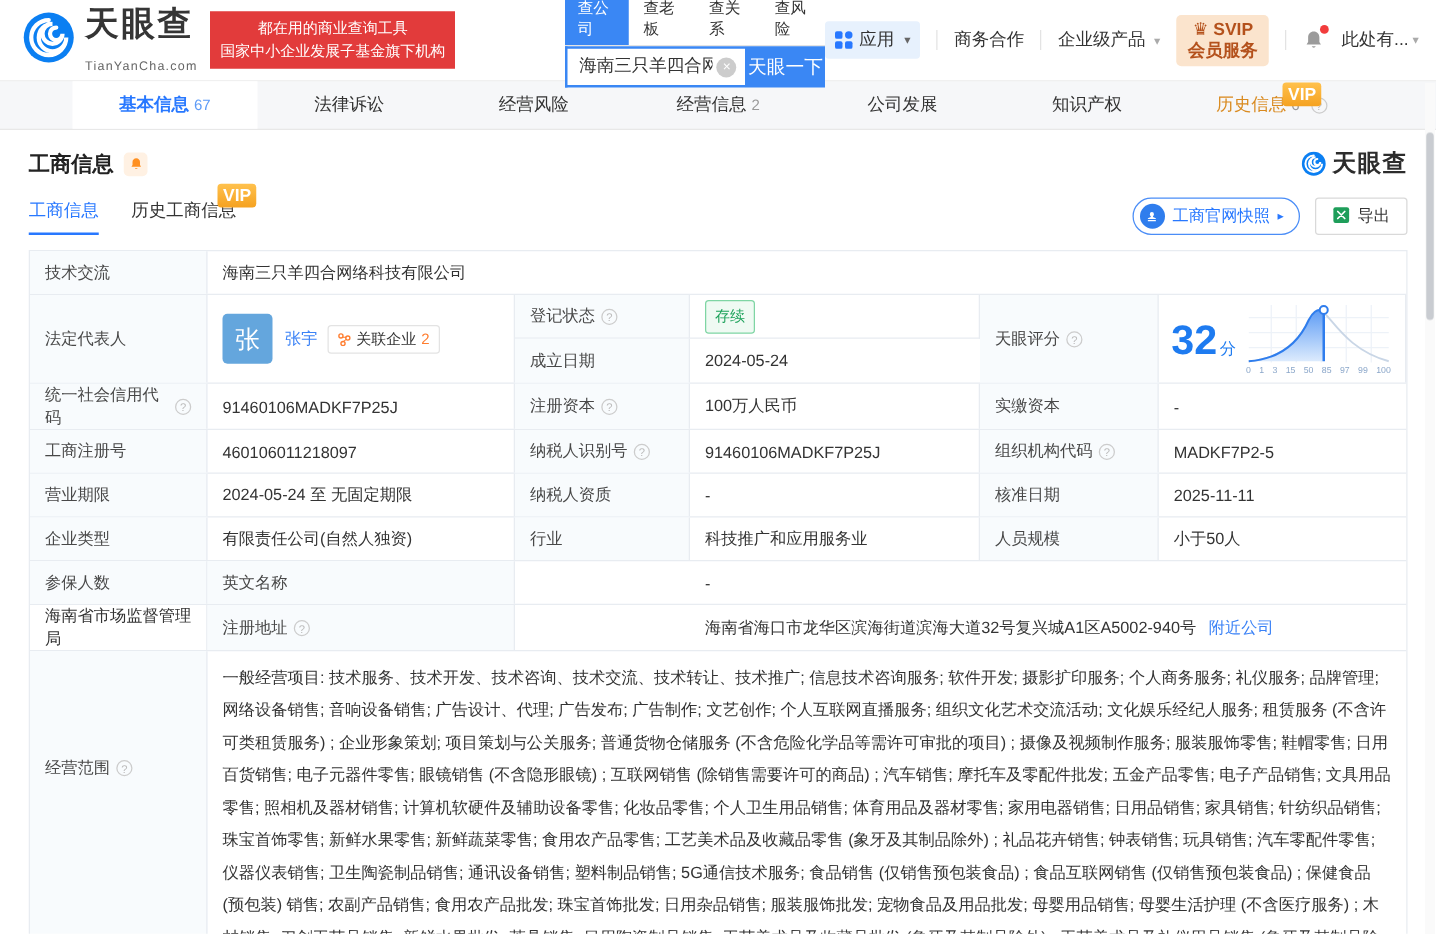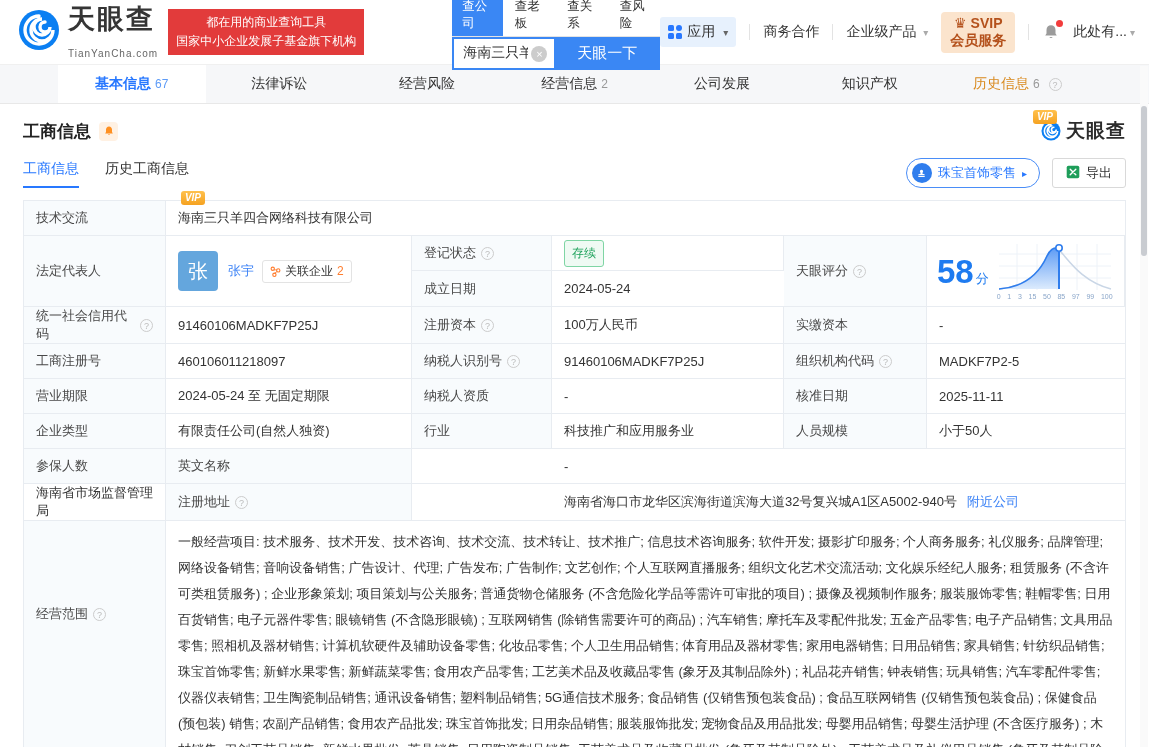--- a/index.html
+++ b/index.html
@@ -18,21 +18,21 @@
   .stabs { display:flex; align-items:flex-end; gap:2px; border-bottom:1px solid #e3e3e3; }
   .stab { font-size:12.5px; color:#333; padding:3px 10px 4px; cursor:pointer; }
   .stab.active { background:#3a87f4; color:#fff; }
   .sbox { display:flex; margin-top:0; }
   .sinput-wrap { position:relative; flex:1; }
   .sinput { width:100%; height:33px; border:2px solid #3a87f4; border-right:none; outline:none;
     font-size:14px; padding:0 26px 0 9px; color:#333; font-family:inherit; }
   .sclear { position:absolute; right:7px; top:9px; width:16px; height:16px; border-radius:50%;
     background:#ccc; color:#fff; font-size:11px; line-height:16px; text-align:center; cursor:pointer; }
   .sclear::after { content:"×"; }
-  .sbtn { width:106px; height:33px; background:#3a87f4; color:#fff; border:none; font-size:15px;
+  .sbtn { width:64px; height:33px; background:#3a87f4; color:#fff; border:none; font-size:15px;
     cursor:pointer; font-family:inherit; }
   .hnav { margin-left:auto; display:flex; align-items:center; gap:13px; font-size:14px; color:#333; white-space:nowrap; }
   .apps-chip { display:flex; align-items:center; gap:5px; background:#e7f1fd; border-radius:3px; padding:6px 8px; cursor:pointer; }
   .grid-ic { width:14px; height:14px; display:grid; grid-template-columns:6px 6px; grid-template-rows:6px 6px; gap:2px; }
   .grid-ic i { background:#2878ff; border-radius:1.5px; }
   .grid-ic i:nth-child(2){ border-radius:50%; }
   .caret::after { content:"▾"; font-size:10px; color:#666; margin-left:3px; }
   .caret-g::after { content:"▾"; font-size:10px; color:#aaa; margin-left:3px; }
   .hdiv { width:1px; height:16px; background:#e3e3e3; }
   .svip { background:#fbe4cd; border-radius:4px; padding:3px 9px; line-height:1.25; text-align:center; cursor:pointer; }
@@ -41,22 +41,22 @@
   .bell-dot { position:absolute; top:-3px; right:-3px; width:7px; height:7px; border-radius:50%; background:#f23c3c; }
   .hmore { display:flex; align-items:center; cursor:pointer; }
 
   
   .ntabs { height:40px; display:flex; background:#f6f7f9; border-bottom:1px solid #e8e8e8; border-top:1px solid #f0f0f0; padding:0 58px 0 58px; }
   .ntab { flex:1; display:flex; align-items:center; justify-content:center; gap:4px; font-size:14px; color:#333; cursor:pointer; position:relative; }
   .ntab .cnt { font-size:12px; color:#999; }
   .ntab.active { background:#fff; color:#2878ff; font-weight:bold; }
   .ntab.active .cnt { color:#5d9bf7; font-weight:normal; }
   .ntab.orange { color:#d98a1f; }
-  .vip-tag { background:linear-gradient(180deg,#ffc14d,#f5a221); color:#fff; font-size:10px; font-weight:bold;
-    font-style:italic; border-radius:3px; padding:1px 4px; line-height:1.2;margin-top:44px; }
+  .vip-tag { background:linear-gradient(180deg,#ffc14d,#f5a221); color:#fff; font-size:14px; font-weight:bold;
+    border-radius:3px; padding:1px 4px; line-height:1.2; }
   .ntab .vip-tag { position:absolute; top:1px; right:34px; }
 
   
   .help { display:inline-block; width:13px; height:13px; border-radius:50%; border:1px solid #ccc;
     color:#bbb; font-size:9px; line-height:12px; text-align:center; margin-left:5px; vertical-align:1px; cursor:pointer; flex:none; }
   .help::after { content:"?"; }
 
   
   .content { padding:14px 23px 0; }
   .sec-head { display:flex; align-items:center; }
@@ -242,21 +242,21 @@
       </span>
     </div>
     <div class="actions">
       <button class="btn-snap">
         <span class="stamp-circ">
           <svg width="11" height="11" viewBox="0 0 20 20">
               <path d="M10 3a3 3 0 0 0-3 3c0 1.4.9 2.4 1.4 3.2.3.5-.1 1-.6 1.2L5 11.5c-.7.3-1 .8-1 1.5h12c0-.7-.3-1.2-1-1.5l-2.8-1.1c-.5-.2-.9-.7-.6-1.2.5-.8 1.4-1.8 1.4-3.2a3 3 0 0 0-3-3z" fill="#fff"></path>
               <rect x="4" y="14.5" width="12" height="2" rx="1" fill="#fff"></rect>
             </svg>
         </span>
-        <span>珠宝首饰零售</span>
+        <span>工商官网快照</span>
       </button>
       <button class="btn-exp">
         <span>
           <svg width="14" height="14" viewBox="0 0 20 20">
               <rect x="1" y="1" width="18" height="18" rx="2.5" fill="#1e9e5a"></rect>
               <path d="M6 6l8 8M14 6l-8 8" stroke="#fff" stroke-width="2" stroke-linecap="round"></path>
             </svg>
         </span>
         <span>导出</span>
       </button>
@@ -291,21 +291,21 @@
           <span class="help"></span>
       </div>
       <div class="cell val bline">
         <span class="status-badge">存续</span>
       </div>
       <div class="cell lbl rspan" style="grid-column:5;">
         <span>天眼评分</span>
           <span class="help"></span>
       </div>
       <div class="cell val rspan score-cell" style="grid-column:6;">
-        <span><span class="score-num">58</span><span class="score-unit">分</span></span>
+        <span><span class="score-num">32</span><span class="score-unit">分</span></span>
         <span class="curve-box">
           <svg width="116" height="50" viewBox="0 0 116 50">
             <g stroke="#edf2f8" stroke-width="1">
               <path d="M2 12h112M2 24h112M2 36h112M20 2v46M40 2v46M60 2v46M80 2v46M100 2v46"></path>
             </g>
             <defs>
                 <linearGradient id="sg" x1="0" y1="0" x2="0" y2="1">
               <stop offset="0" stop-color="#5e9cf5"></stop>
                   <stop offset="1" stop-color="#dcebfd"></stop>
             </linearGradient>

